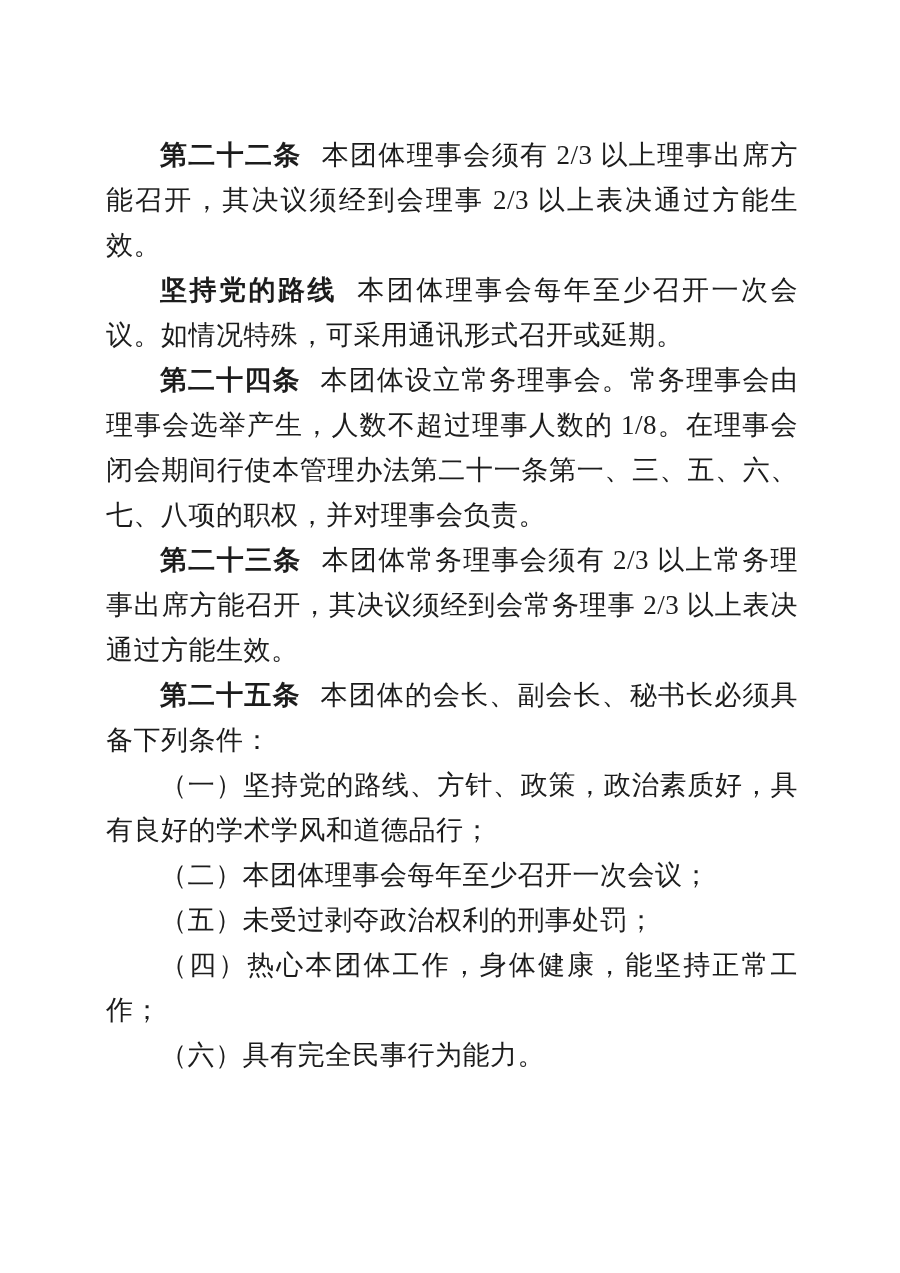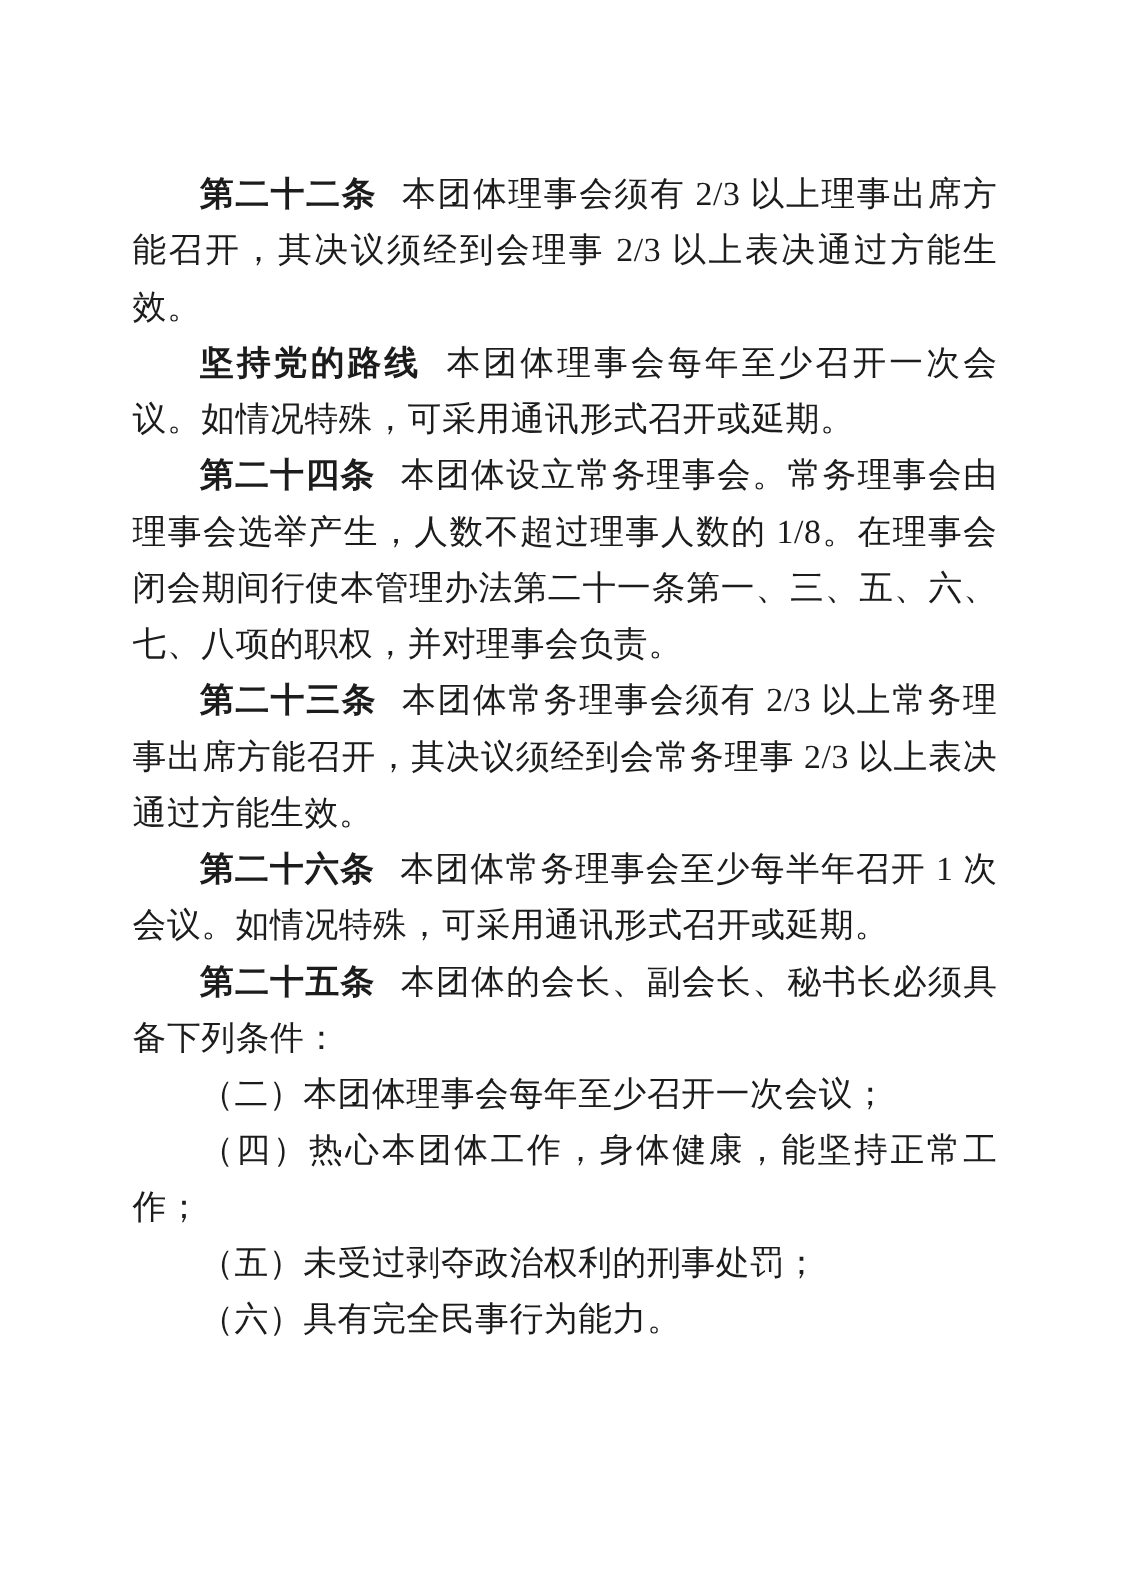--- a/index.html
+++ b/index.html
@@ -40,27 +40,27 @@
 <div class="page">
 
   <p class="para"><b class="article-label">第二十二条</b><span>本团体理事会须有 2/3 以上理事出席方能召开，其决议须经到会理事 2/3 以上表决通过方能生效。</span></p>
 
   <p class="para"><b class="article-label">坚持党的路线</b><span>本团体理事会每年至少召开一次会议。如情况特殊，可采用通讯形式召开或延期。</span></p>
 
   <p class="para"><b class="article-label">第二十四条</b><span>本团体设立常务理事会。常务理事会由理事会选举产生，人数不超过理事人数的 1/8。在理事会闭会期间行使本管理办法第二十一条第一、三、五、六、七、八项的职权，并对理事会负责。</span></p>
 
   <p class="para"><b class="article-label">第二十三条</b><span>本团体常务理事会须有 2/3 以上常务理事出席方能召开，其决议须经到会常务理事 2/3 以上表决通过方能生效。</span></p>
 
-  <p class="para"><b class="article-label">第二十六条</b><span>本团体常务理事会至少每半年召开 1 次会议。如情况特殊，可采用通讯形式召开或延期。</span></p>
 
   <p class="para"><b class="article-label">第二十五条</b><span>本团体的会长、副会长、秘书长必须具备下列条件：</span></p>
 
+  <p class="para"><span>（一）坚持党的路线、方针、政策，政治素质好，具有良好的学术学风和道德品行；</span></p>
 
   <p class="para"><span>（二）本团体理事会每年至少召开一次会议；</span></p>
 
 
+  <p class="para"><span>（五）未受过剥夺政治权利的刑事处罚；</span></p>
+
   <p class="para"><span>（四）热心本团体工作，身体健康，能坚持正常工作；</span></p>
-
-  <p class="para"><span>（五）未受过剥夺政治权利的刑事处罚；</span></p>
 
   <p class="para"><span>（六）具有完全民事行为能力。</span></p>
 
 </div>
 
 </body></html>

